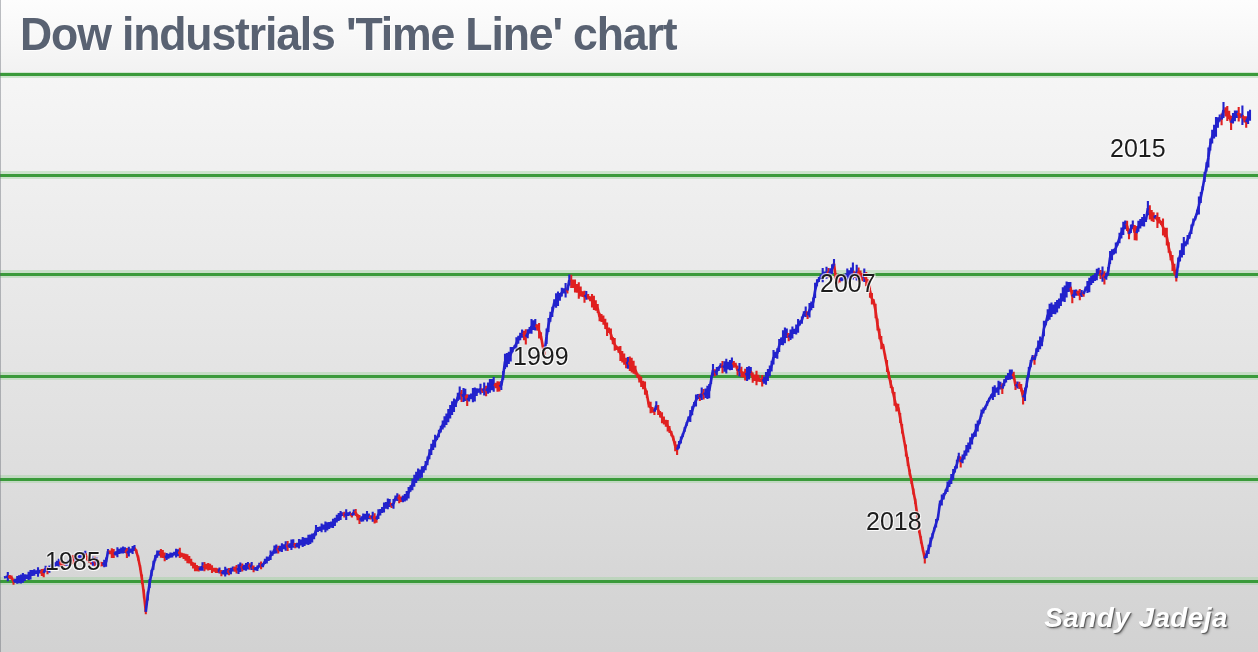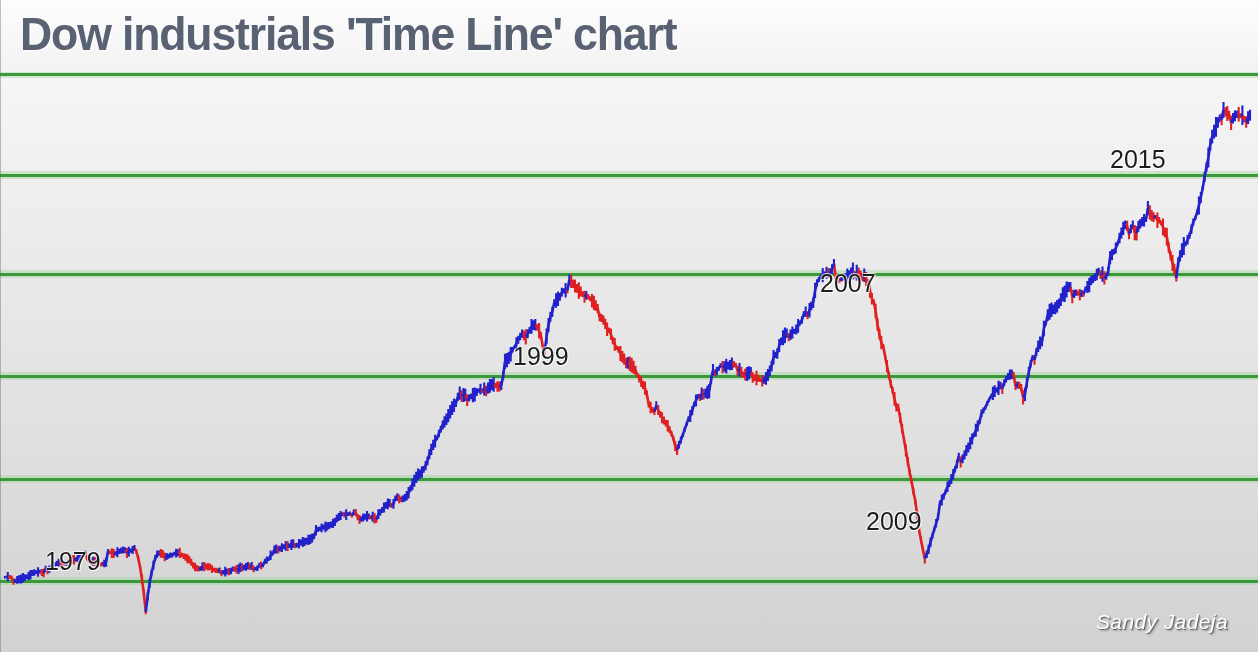--- a/index.html
+++ b/index.html
@@ -87,22 +87,22 @@
       -1px -1px 0 rgba(255,255,255,0.55);
   }
 
   
   #signature {
     position: absolute;
     right: 30px;
     bottom: 18px;
     font-family: "Liberation Sans", sans-serif;
     font-style: italic;
-    font-weight: normal;
-    font-size: 21px;
+    font-weight: bold;
+    font-size: 28px;
     color: #ffffff;
     letter-spacing: 0.4px;
     text-shadow: 1px 1px 1px rgba(60,60,60,0.75), 2px 2px 2px rgba(80,80,80,0.35);
     white-space: nowrap;
   }
 </style>
 </head>
 <body>
 
 <div id="root">
@@ -129,22 +129,22 @@
         </g>
       <g id="price-group">
           <path d="M9.7 503.1L9.7 506.7M11.6 503.5L11.6 507.6M13.5 506.7L13.5 512.8M41.8 497.1L41.8 504.1M43.7 496.8L43.7 505.3M47.5 495.1L47.5 502.3M60.7 488.6L60.7 494.5M62.6 489.8L62.6 493.8M64.5 489.8L64.5 493.8M72.1 483.2L72.1 492.0M74.0 483.1L74.0 492.5M87.2 484.4L87.2 488.4M89.1 487.0L89.1 490.8M91.0 486.6L91.0 492.6M94.8 484.8L94.8 494.2M98.5 487.8L98.5 495.1M100.4 489.7L100.4 494.5M102.3 490.1L102.3 494.3M109.9 478.5L109.9 482.2M111.8 476.3L111.8 486.0M113.7 477.0L113.7 485.9M126.9 475.9L126.9 486.0M136.4 477.6L136.4 481.4M138.2 483.6L138.2 488.5M140.1 493.1L140.1 497.6M142.0 502.6L142.0 511.9M143.9 517.4L143.9 526.3M145.8 537.7L145.8 542.2M160.9 477.1L160.9 485.8M162.8 478.1L162.8 486.1M164.7 480.5L164.7 489.3M179.8 475.8L179.8 486.1M181.7 480.7L181.7 485.3M183.6 481.2L183.6 487.0M185.5 481.8L185.5 488.7M187.4 482.3L187.4 491.3M189.3 484.1L189.3 491.5M191.2 486.8L191.2 493.8M193.1 490.3L193.1 496.4M195.0 490.7L195.0 499.2M196.9 493.0L196.9 499.3M198.7 493.9L198.7 499.5M204.4 489.9L204.4 499.2M206.3 491.7L206.3 497.6M208.2 491.0L208.2 498.5M210.1 491.8L210.1 498.0M212.0 493.2L212.0 500.9M213.9 495.8L213.9 499.8M215.8 495.8L215.8 501.0M217.7 496.3L217.7 500.9M221.4 498.0L221.4 504.3M229.0 496.1L229.0 503.2M234.7 494.6L234.7 499.8M236.6 493.1L236.6 501.5M242.2 491.5L242.2 499.6M249.8 491.2L249.8 497.7M253.6 493.5L253.6 500.3M261.1 489.5L261.1 497.3M278.2 473.8L278.2 481.4M287.6 469.0L287.6 479.0M295.2 471.1L295.2 476.2M344.3 439.8L344.3 445.5M351.9 441.5L351.9 445.5M355.7 437.1L355.7 444.0M357.6 442.0L357.6 448.2M359.5 442.9L359.5 452.1M370.8 443.2L370.8 447.5M374.6 441.2L374.6 451.5M376.5 444.3L376.5 450.7M391.6 431.3L391.6 436.0M399.2 422.5L399.2 431.2M401.1 424.6L401.1 430.0M461.6 317.9L461.6 329.9M467.2 322.2L467.2 333.9M482.4 316.4L482.4 320.9M486.1 313.7L486.1 324.3M495.6 310.8L495.6 316.3M497.5 309.2L497.5 319.7M499.4 309.6L499.4 319.5M524.0 258.7L524.0 268.3M525.8 257.2L525.8 272.4M537.2 252.2L537.2 258.4M539.1 250.9L539.1 266.6M541.0 260.3L541.0 267.8M542.9 273.0L542.9 277.0M544.8 273.9L544.8 282.9M567.4 215.5L567.4 221.6M571.2 202.7L571.2 216.1M573.1 207.4L573.1 216.1M575.0 207.6L575.0 220.6M576.9 211.9L576.9 220.8M578.8 210.2L578.8 226.7M580.7 214.6L580.7 224.5M582.6 219.3L582.6 225.1M584.5 218.8L584.5 230.7M588.2 222.1L588.2 227.6M590.1 224.2L590.1 229.2M592.0 222.0L592.0 235.4M593.9 223.7L593.9 238.1M595.8 228.3L595.8 238.7M597.7 232.0L597.7 240.9M599.6 240.7L599.6 249.3M601.5 242.0L601.5 250.0M603.4 243.6L603.4 252.7M605.3 246.8L605.3 257.1M607.1 250.6L607.1 263.9M609.0 255.6L609.0 261.1M610.9 256.4L610.9 267.8M612.8 264.9L612.8 272.2M614.7 265.9L614.7 278.7M616.6 273.7L616.6 278.1M618.5 274.4L618.5 280.7M620.4 273.9L620.4 289.0M622.3 279.0L622.3 290.4M624.2 281.6L624.2 292.7M626.1 285.7L626.1 296.2M629.8 284.6L629.8 298.9M631.7 285.8L631.7 300.4M633.6 288.7L633.6 301.8M635.5 293.8L635.5 302.8M637.4 301.0L637.4 305.7M639.3 302.5L639.3 310.5M641.2 304.5L641.2 315.1M643.1 308.8L643.1 317.2M645.0 309.5L645.0 322.8M646.9 318.6L646.9 326.1M648.7 329.5L648.7 335.5M650.6 329.8L650.6 341.2M652.5 335.1L652.5 340.7M654.4 336.4L654.4 343.0M658.2 333.1L658.2 343.0M660.1 338.9L660.1 345.6M662.0 340.2L662.0 351.3M663.9 344.6L663.9 352.5M665.8 347.7L665.8 354.7M667.7 348.0L667.7 359.5M669.5 354.1L669.5 361.1M671.4 358.9L671.4 364.2M673.3 363.7L673.3 368.6M675.2 369.3L675.2 379.3M677.1 372.4L677.1 383.1M699.8 321.7L699.8 329.0M703.6 317.1L703.6 327.4M714.9 297.2L714.9 304.2M722.5 289.0L722.5 301.3M733.8 288.9L733.8 295.7M735.7 290.8L735.7 294.4M737.6 293.7L737.6 303.4M741.4 294.7L741.4 305.2M743.3 299.5L743.3 305.5M745.2 296.7L745.2 308.5M752.7 300.6L752.7 310.7M754.6 302.5L754.6 309.1M756.5 298.7L756.5 313.3M758.4 302.7L758.4 309.7M760.3 306.4L760.3 310.1M762.2 302.9L762.2 314.6M788.7 261.0L788.7 269.3M807.6 239.5L807.6 247.0M828.4 196.0L828.4 205.7M835.9 201.8L835.9 211.8M837.8 202.8L837.8 211.5M839.7 204.1L839.7 210.6M854.8 199.4L854.8 206.1M858.6 195.6L858.6 209.5M860.5 198.6L860.5 209.4M862.4 201.0L862.4 209.2M866.2 199.9L866.2 214.2M868.1 207.3L868.1 217.2M870.0 212.0L870.0 225.7M871.9 221.1L871.9 232.5M873.7 227.2L873.7 231.1M875.6 231.8L875.6 246.3M877.5 246.4L877.5 258.6M879.4 256.7L879.4 267.3M881.3 263.9L881.3 277.3M883.2 272.0L883.2 276.2M885.1 281.7L885.1 286.6M887.0 288.0L887.0 299.9M888.9 299.7L888.9 306.8M890.8 308.2L890.8 316.1M892.6 315.0L892.6 321.3M894.5 320.0L894.5 333.7M896.4 331.3L896.4 339.4M898.3 331.8L898.3 339.1M900.2 341.1L900.2 351.0M902.1 352.1L902.1 361.6M904.0 365.2L904.0 370.1M905.9 372.5L905.9 384.5M907.8 385.0L907.8 393.9M909.7 397.4L909.7 403.5M911.6 407.1L911.6 412.0M913.4 416.4L913.4 422.4M915.3 426.6L915.3 432.0M917.2 439.0L917.2 446.4M919.1 455.1L919.1 460.8M921.0 464.3L921.0 471.4M922.9 475.3L922.9 479.4M924.8 481.5L924.8 491.6M960.7 384.4L960.7 395.5M1002.3 311.3L1002.3 322.0M1013.7 299.8L1013.7 307.2M1015.5 309.7L1015.5 317.9M1019.3 309.7L1019.3 317.1M1021.2 312.1L1021.2 319.4M1023.1 318.3L1023.1 332.4M1034.5 283.3L1034.5 292.7M1072.3 217.9L1072.3 231.3M1077.9 218.4L1077.9 223.7M1079.8 217.1L1079.8 228.2M1083.6 219.6L1083.6 224.7M1100.6 198.0L1100.6 207.1M1104.4 199.2L1104.4 212.5M1127.1 148.7L1127.1 158.9M1129.0 156.8L1129.0 167.2M1134.7 152.9L1134.7 168.3M1136.6 153.9L1136.6 168.5M1149.8 133.3L1149.8 147.6M1151.7 137.9L1151.7 149.3M1153.6 140.2L1153.6 149.9M1157.4 140.4L1157.4 155.9M1159.2 144.9L1159.2 151.5M1161.1 148.8L1161.1 153.0M1163.0 146.5L1163.0 163.6M1164.9 155.7L1164.9 165.3M1166.8 155.7L1166.8 173.6M1168.7 170.2L1168.7 180.7M1170.6 179.2L1170.6 188.3M1172.5 183.0L1172.5 199.0M1174.4 191.8L1174.4 202.5M1176.3 202.4L1176.3 209.5M1221.6 41.4L1221.6 53.3M1225.4 35.2L1225.4 44.4M1227.3 33.9L1227.3 49.0M1229.2 38.7L1229.2 47.2M1231.1 43.7L1231.1 58.0M1238.7 35.0L1238.7 49.5M1240.5 41.3L1240.5 46.3M1244.3 44.2L1244.3 50.5M1246.2 44.3L1246.2 55.8" stroke="#e02020" stroke-width="2.1" fill="none" stroke-linecap="butt"></path>
           <path d="M7.8 500.1L7.8 509.3M15.3 506.8L15.3 510.7M17.2 503.9L17.2 511.8M19.1 503.3L19.1 511.2M21.0 502.4L21.0 511.5M22.9 501.0L22.9 510.7M24.8 502.3L24.8 508.9M26.7 502.6L26.7 507.0M28.6 499.8L28.6 508.0M30.5 498.1L30.5 507.6M32.4 498.0L32.4 503.9M34.3 497.3L34.3 503.7M36.1 498.3L36.1 502.1M38.0 495.2L38.0 504.7M39.9 497.7L39.9 501.6M45.6 493.7L45.6 499.4M49.4 493.5L49.4 500.7M51.3 492.0L51.3 496.2M53.2 490.2L53.2 496.2M55.1 490.2L55.1 494.6M56.9 488.8L56.9 494.1M58.8 486.7L58.8 494.4M66.4 489.8L66.4 493.7M68.3 488.1L68.3 494.1M70.2 484.7L70.2 489.0M75.8 485.2L75.8 489.6M77.7 482.2L77.7 490.2M79.6 481.1L79.6 489.2M81.5 480.8L81.5 486.5M83.4 480.0L83.4 484.7M85.3 478.7L85.3 484.3M92.9 484.7L92.9 493.8M96.6 485.6L96.6 493.3M104.2 487.8L104.2 495.3M106.1 485.5L106.1 494.8M108.0 476.9L108.0 481.7M115.6 479.2L115.6 483.6M117.4 475.2L117.4 485.3M119.3 476.7L119.3 481.9M121.2 475.4L121.2 481.6M123.1 474.6L123.1 481.5M125.0 475.2L125.0 480.9M128.8 474.7L128.8 484.5M130.7 476.4L130.7 480.8M132.6 473.9L132.6 481.9M134.5 473.0L134.5 478.9M147.7 519.4L147.7 528.4M149.6 507.0L149.6 516.0M151.5 497.7L151.5 504.3M153.4 488.7L153.4 497.8M155.3 483.1L155.3 488.7M157.2 478.6L157.2 485.8M159.0 478.4L159.0 483.8M166.6 481.0L166.6 488.1M168.5 481.8L168.5 486.7M170.4 480.5L170.4 485.7M172.3 480.7L172.3 485.5M174.2 479.7L174.2 483.5M176.1 476.7L176.1 485.4M177.9 477.3L177.9 484.2M200.6 494.3L200.6 498.8M202.5 490.2L202.5 498.8M219.5 495.5L219.5 501.4M223.3 498.0L223.3 502.5M225.2 494.7L225.2 504.5M227.1 496.4L227.1 502.4M230.9 495.7L230.9 502.3M232.8 494.4L232.8 499.5M238.5 492.2L238.5 502.1M240.3 490.6L240.3 500.0M244.1 492.7L244.1 498.2M246.0 490.9L246.0 498.8M247.9 490.1L247.9 497.5M251.7 490.0L251.7 498.0M255.5 494.9L255.5 498.5M257.4 493.4L257.4 499.0M259.3 490.7L259.3 495.6M263.0 491.3L263.0 495.3M264.9 486.7L264.9 492.1M266.8 484.4L266.8 491.4M268.7 485.2L268.7 488.9M270.6 478.4L270.6 488.1M272.5 479.9L272.5 483.8M274.4 473.4L274.4 481.8M276.3 472.6L276.3 481.6M280.0 473.7L280.0 479.5M281.9 471.3L281.9 480.0M283.8 472.2L283.8 477.3M285.7 469.2L285.7 478.7M289.5 471.2L289.5 475.9M291.4 467.6L291.4 478.0M293.3 467.3L293.3 475.7M297.1 470.8L297.1 475.6M299.0 466.9L299.0 476.5M300.8 467.5L300.8 473.6M302.7 464.9L302.7 475.0M304.6 465.8L304.6 474.0M306.5 465.8L306.5 472.5M308.4 462.7L308.4 473.0M310.3 462.4L310.3 471.9M312.2 461.4L312.2 470.6M314.1 461.3L314.1 467.3M316.0 452.9L316.0 463.4M317.9 454.9L317.9 459.9M319.8 454.4L319.8 458.9M321.6 451.5L321.6 460.3M323.5 452.6L323.5 457.8M325.4 449.6L325.4 460.2M327.3 450.3L327.3 458.4M329.2 450.0L329.2 457.1M331.1 449.4L331.1 455.8M333.0 446.8L333.0 456.0M334.9 445.7L334.9 453.9M336.8 442.8L336.8 450.4M338.7 440.9L338.7 448.9M340.6 439.0L340.6 447.9M342.4 440.3L342.4 443.9M346.2 437.2L346.2 447.9M348.1 440.3L348.1 444.1M350.0 439.5L350.0 443.5M353.8 437.6L353.8 443.3M361.4 444.2L361.4 449.8M363.2 441.5L363.2 449.6M365.1 441.8L365.1 447.7M367.0 439.1L367.0 449.5M368.9 441.4L368.9 447.2M372.7 439.7L372.7 449.8M378.4 437.2L378.4 447.1M380.3 436.9L380.3 443.4M382.1 435.0L382.1 441.0M384.0 430.5L384.0 440.6M385.9 430.1L385.9 436.8M387.8 426.6L387.8 437.2M389.7 427.1L389.7 434.9M393.5 426.9L393.5 436.7M395.4 423.5L395.4 428.4M397.3 421.2L397.3 429.1M402.9 423.4L402.9 430.3M404.8 422.0L404.8 429.5M406.7 419.0L406.7 428.5M408.6 415.0L408.6 426.4M410.5 413.3L410.5 419.7M412.4 406.8L412.4 418.3M414.3 402.7L414.3 414.7M416.2 399.7L416.2 411.0M418.1 396.5L418.1 408.5M420.0 397.4L420.0 406.4M421.9 394.2L421.9 405.7M423.7 393.9L423.7 400.8M425.6 389.1L425.6 398.2M427.5 384.4L427.5 393.3M429.4 377.3L429.4 387.2M431.3 371.7L431.3 383.0M433.2 367.7L433.2 378.0M435.1 362.7L435.1 375.5M437.0 364.3L437.0 368.1M438.9 357.7L438.9 365.2M440.8 353.7L440.8 360.6M442.7 348.6L442.7 357.6M444.5 344.3L444.5 355.4M446.4 341.5L446.4 353.1M448.3 337.0L448.3 350.3M450.2 332.9L450.2 346.6M452.1 329.3L452.1 343.1M454.0 326.6L454.0 340.1M455.9 327.6L455.9 334.9M457.8 320.8L457.8 329.0M459.7 314.4L459.7 327.8M463.5 316.0L463.5 330.0M465.3 316.7L465.3 329.0M469.1 322.5L469.1 329.6M471.0 321.5L471.0 327.2M472.9 316.1L472.9 330.3M474.8 315.6L474.8 329.6M476.7 316.3L476.7 323.9M478.6 316.5L478.6 320.7M480.5 311.8L480.5 322.5M484.2 310.6L484.2 323.5M488.0 310.6L488.0 321.8M489.9 307.0L489.9 320.8M491.8 307.0L491.8 318.2M493.7 305.0L493.7 319.7M501.3 308.9L501.3 318.0M503.2 299.1L503.2 307.7M505.0 281.8L505.0 297.0M506.9 281.0L506.9 295.2M508.8 279.7L508.8 292.1M510.7 275.1L510.7 289.6M512.6 274.9L512.6 280.2M514.5 273.3L514.5 277.3M516.4 265.3L516.4 277.5M518.3 263.8L518.3 271.7M520.2 260.7L520.2 268.3M522.1 257.6L522.1 265.8M527.7 257.3L527.7 266.3M529.6 255.0L529.6 261.6M531.5 247.0L531.5 261.7M533.4 248.2L533.4 258.1M535.3 247.1L535.3 258.4M546.6 256.5L546.6 272.1M548.5 246.0L548.5 260.0M550.4 239.7L550.4 249.8M552.3 234.7L552.3 245.0M554.2 227.3L554.2 234.2M556.1 221.2L556.1 235.8M558.0 219.6L558.0 234.1M559.9 221.1L559.9 228.7M561.8 215.7L561.8 224.6M563.7 216.3L563.7 221.5M565.6 211.1L565.6 225.4M569.3 202.6L569.3 213.6M586.3 219.0L586.3 227.7M627.9 285.1L627.9 296.7M656.3 329.3L656.3 337.7M679.0 369.0L679.0 376.5M680.9 364.4L680.9 371.4M682.8 361.3L682.8 364.9M684.7 354.9L684.7 359.8M686.6 350.2L686.6 354.0M688.4 344.5L688.4 349.3M690.3 338.1L690.3 350.0M692.2 334.3L692.2 343.3M694.1 330.1L694.1 334.7M696.0 322.4L696.0 334.5M697.9 322.1L697.9 326.9M701.7 315.5L701.7 328.0M705.5 316.4L705.5 326.1M707.4 313.7L707.4 327.0M709.2 312.0L709.2 326.2M711.1 304.2L711.1 312.0M713.0 291.9L713.0 303.8M716.8 294.9L716.8 303.3M718.7 294.4L718.7 298.9M720.6 291.2L720.6 295.5M724.4 289.3L724.4 299.7M726.3 286.7L726.3 301.5M728.2 289.7L728.2 297.5M730.0 287.9L730.0 298.2M731.9 285.4L731.9 297.9M739.5 290.9L739.5 304.5M747.1 295.1L747.1 308.9M749.0 294.2L749.0 307.4M750.8 294.9L750.8 303.5M764.1 304.8L764.1 311.7M766.0 299.9L766.0 312.7M767.9 297.0L767.9 308.9M769.8 293.4L769.8 304.2M771.6 288.8L771.6 299.4M773.5 278.1L773.5 292.4M775.4 279.7L775.4 286.0M777.3 276.2L777.3 286.8M779.2 267.1L779.2 279.9M781.1 265.6L781.1 273.0M783.0 258.3L783.0 273.2M784.9 255.6L784.9 271.3M786.8 256.6L786.8 266.1M790.5 257.5L790.5 268.0M792.4 254.4L792.4 266.6M794.3 256.8L794.3 262.1M796.2 252.5L796.2 262.6M798.1 246.9L798.1 260.7M800.0 248.4L800.0 253.4M801.9 244.5L801.9 251.7M803.8 239.2L803.8 244.6M805.7 234.4L805.7 245.1M809.5 231.1L809.5 245.5M811.3 229.5L811.3 238.3M813.2 225.4L813.2 235.9M815.1 210.8L815.1 226.0M817.0 207.3L817.0 214.2M818.9 204.9L818.9 210.0M820.8 202.3L820.8 207.1M822.7 195.9L822.7 210.2M824.6 199.4L824.6 205.4M826.5 194.8L826.5 206.8M830.3 196.2L830.3 205.1M832.1 192.3L832.1 202.0M834.0 187.0L834.0 196.3M841.6 205.1L841.6 209.3M843.5 204.6L843.5 208.6M845.4 201.5L845.4 206.5M847.3 196.5L847.3 210.4M849.2 198.3L849.2 206.5M851.1 195.6L851.1 206.2M852.9 190.4L852.9 207.6M856.7 192.7L856.7 208.4M864.3 196.4L864.3 210.1M926.7 478.5L926.7 485.9M928.6 472.8L928.6 481.9M930.5 465.5L930.5 474.9M932.4 461.2L932.4 466.5M934.2 455.6L934.2 459.4M936.1 447.1L936.1 455.5M938.0 442.4L938.0 448.3M939.9 428.6L939.9 434.3M941.8 422.5L941.8 433.5M943.7 420.9L943.7 427.5M945.6 417.6L945.6 422.0M947.5 409.6L947.5 419.9M949.4 407.9L949.4 415.0M951.3 402.0L951.3 412.1M953.2 397.0L953.2 407.8M955.0 394.2L955.0 400.6M956.9 387.7L956.9 396.4M958.8 380.7L958.8 387.5M962.6 382.5L962.6 391.3M964.5 378.6L964.5 387.4M966.4 372.9L966.4 383.7M968.3 370.5L968.3 380.4M970.2 365.3L970.2 377.2M972.1 361.6L972.1 372.4M974.0 360.4L974.0 365.0M975.8 351.8L975.8 364.8M977.7 348.6L977.7 359.4M979.6 347.2L979.6 352.1M981.5 337.6L981.5 344.9M983.4 335.4L983.4 341.6M985.3 333.8L985.3 337.8M987.2 328.9L987.2 333.8M989.1 325.7L989.1 329.6M991.0 322.5L991.0 326.2M992.9 314.8L992.9 328.1M994.7 313.2L994.7 325.1M996.6 315.6L996.6 320.7M998.5 308.7L998.5 323.0M1000.4 309.7L1000.4 317.5M1004.2 307.2L1004.2 313.9M1006.1 303.8L1006.1 310.4M1008.0 301.1L1008.0 307.9M1009.9 297.5L1009.9 307.8M1011.8 297.5L1011.8 307.1M1017.4 309.4L1017.4 316.4M1025.0 315.6L1025.0 329.1M1026.9 305.6L1026.9 315.6M1028.8 295.0L1028.8 305.3M1030.7 288.0L1030.7 295.2M1032.6 282.9L1032.6 287.0M1036.3 276.2L1036.3 284.1M1038.2 268.6L1038.2 280.0M1040.1 264.5L1040.1 277.3M1042.0 265.8L1042.0 274.3M1043.9 248.7L1043.9 264.2M1045.8 249.3L1045.8 253.3M1047.7 237.2L1047.7 249.1M1049.6 231.8L1049.6 247.8M1051.5 230.5L1051.5 245.1M1053.4 232.5L1053.4 242.1M1055.3 229.9L1055.3 242.2M1057.1 228.1L1057.1 240.5M1059.0 226.5L1059.0 236.4M1060.9 221.2L1060.9 233.9M1062.8 215.3L1062.8 229.6M1064.7 213.6L1064.7 230.1M1066.6 209.6L1066.6 225.6M1068.5 210.1L1068.5 220.1M1070.4 209.9L1070.4 219.6M1074.2 217.8L1074.2 226.0M1076.1 217.5L1076.1 223.8M1081.7 218.1L1081.7 225.1M1085.5 214.6L1085.5 218.7M1087.4 209.0L1087.4 221.1M1089.3 205.7L1089.3 220.3M1091.2 203.9L1091.2 213.0M1093.1 203.0L1093.1 211.1M1095.0 201.3L1095.0 209.0M1096.8 196.8L1096.8 208.2M1098.7 195.8L1098.7 202.3M1102.5 194.4L1102.5 209.8M1106.3 200.9L1106.3 207.7M1108.2 195.0L1108.2 203.5M1110.1 179.0L1110.1 191.9M1112.0 177.2L1112.0 188.3M1113.9 176.8L1113.9 182.6M1115.8 170.6L1115.8 181.4M1117.6 169.7L1117.6 173.6M1119.5 160.7L1119.5 171.3M1121.4 155.4L1121.4 166.4M1123.3 149.7L1123.3 163.0M1125.2 148.5L1125.2 157.3M1130.9 152.5L1130.9 161.1M1132.8 148.4L1132.8 156.9M1138.4 148.7L1138.4 159.8M1140.3 146.9L1140.3 156.5M1142.2 145.1L1142.2 154.2M1144.1 142.0L1144.1 154.6M1146.0 145.7L1146.0 150.0M1147.9 129.0L1147.9 143.3M1155.5 142.9L1155.5 146.9M1178.2 185.5L1178.2 195.4M1180.0 178.3L1180.0 189.5M1181.9 171.2L1181.9 185.5M1183.8 164.9L1183.8 182.9M1185.7 169.6L1185.7 174.2M1187.6 162.9L1187.6 172.5M1189.5 160.5L1189.5 166.7M1191.4 152.4L1191.4 162.0M1193.3 146.6L1193.3 153.4M1195.2 144.6L1195.2 148.3M1197.1 137.7L1197.1 143.1M1198.9 124.5L1198.9 142.5M1200.8 119.9L1200.8 131.0M1202.7 113.9L1202.7 118.3M1204.6 100.1L1204.6 110.0M1206.5 90.3L1206.5 99.5M1208.4 75.4L1208.4 95.4M1210.3 66.4L1210.3 78.5M1212.2 57.7L1212.2 71.6M1214.1 52.8L1214.1 66.4M1216.0 45.0L1216.0 64.8M1217.9 45.3L1217.9 55.7M1219.7 42.4L1219.7 49.6M1223.5 30.1L1223.5 46.1M1233.0 41.1L1233.0 51.5M1234.9 38.4L1234.9 49.2M1236.8 38.6L1236.8 45.9M1242.4 33.5L1242.4 53.0M1248.1 39.3L1248.1 52.1M1250.0 37.7L1250.0 48.8" stroke="#2222cc" stroke-width="2.1" fill="none" stroke-linecap="butt"></path>
           <path d="M7.8 504.7L9.7 504.9M9.7 504.9L11.6 505.5M11.6 505.5L13.5 509.7M39.9 499.7L41.8 500.6M41.8 500.6L43.7 501.1M45.6 496.5L47.5 498.7M58.8 490.5L60.7 491.6M60.7 491.6L62.6 491.8M62.6 491.8L64.5 491.8M70.2 486.8L72.1 487.6M72.1 487.6L74.0 487.8M85.3 481.5L87.2 486.4M87.2 486.4L89.1 488.9M89.1 488.9L91.0 489.6M92.9 489.3L94.8 489.5M96.6 489.5L98.5 491.5M98.5 491.5L100.4 492.1M100.4 492.1L102.3 492.2M108.0 479.3L109.9 480.3M109.9 480.3L111.8 481.1M111.8 481.1L113.7 481.5M125.0 478.0L126.9 481.0M134.5 475.9L136.4 479.5M136.4 479.5L138.2 486.1M138.2 486.1L140.1 495.3M140.1 495.3L142.0 507.3M142.0 507.3L143.9 521.8M143.9 521.8L145.8 539.9M159.0 481.1L160.9 481.5M160.9 481.5L162.8 482.1M162.8 482.1L164.7 484.9M177.9 480.7L179.8 480.9M179.8 480.9L181.7 483.0M181.7 483.0L183.6 484.1M183.6 484.1L185.5 485.3M185.5 485.3L187.4 486.8M187.4 486.8L189.3 487.8M189.3 487.8L191.2 490.3M191.2 490.3L193.1 493.4M193.1 493.4L195.0 495.0M195.0 495.0L196.9 496.1M196.9 496.1L198.7 496.7M202.5 494.5L204.4 494.6M204.4 494.6L206.3 494.6M206.3 494.6L208.2 494.8M208.2 494.8L210.1 494.9M210.1 494.9L212.0 497.0M212.0 497.0L213.9 497.8M213.9 497.8L215.8 498.4M215.8 498.4L217.7 498.6M219.5 498.5L221.4 501.1M227.1 499.4L229.0 499.7M232.8 496.9L234.7 497.2M234.7 497.2L236.6 497.3M240.3 495.3L242.2 495.6M247.9 493.8L249.8 494.5M251.7 494.0L253.6 496.9M259.3 493.1L261.1 493.4M276.3 477.1L278.2 477.6M285.7 473.9L287.6 474.0M293.3 471.5L295.2 473.7M342.4 442.1L344.3 442.7M350.0 441.5L351.9 443.5M353.8 440.4L355.7 440.6M355.7 440.6L357.6 445.1M357.6 445.1L359.5 447.5M368.9 444.3L370.8 445.4M372.7 444.8L374.6 446.3M374.6 446.3L376.5 447.5M389.7 431.0L391.6 433.6M397.3 425.2L399.2 426.9M399.2 426.9L401.1 427.3M459.7 321.1L461.6 323.9M465.3 322.9L467.2 328.0M480.5 317.2L482.4 318.6M484.2 317.1L486.1 319.0M493.7 312.3L495.6 313.5M495.6 313.5L497.5 314.4M497.5 314.4L499.4 314.6M522.1 261.7L524.0 263.5M524.0 263.5L525.8 264.8M535.3 252.7L537.2 255.3M537.2 255.3L539.1 258.7M539.1 258.7L541.0 264.1M541.0 264.1L542.9 275.0M542.9 275.0L544.8 278.4M565.6 218.2L567.4 218.5M569.3 208.1L571.2 209.4M571.2 209.4L573.1 211.7M573.1 211.7L575.0 214.1M575.0 214.1L576.9 216.3M576.9 216.3L578.8 218.5M578.8 218.5L580.7 219.6M580.7 219.6L582.6 222.2M582.6 222.2L584.5 224.8M586.3 223.3L588.2 224.9M588.2 224.9L590.1 226.7M590.1 226.7L592.0 228.7M592.0 228.7L593.9 230.9M593.9 230.9L595.8 233.5M595.8 233.5L597.7 236.4M597.7 236.4L599.6 245.0M599.6 245.0L601.5 246.0M601.5 246.0L603.4 248.1M603.4 248.1L605.3 252.0M605.3 252.0L607.1 257.2M607.1 257.2L609.0 258.3M609.0 258.3L610.9 262.1M610.9 262.1L612.8 268.5M612.8 268.5L614.7 272.3M614.7 272.3L616.6 275.9M616.6 275.9L618.5 277.6M618.5 277.6L620.4 281.4M620.4 281.4L622.3 284.7M622.3 284.7L624.2 287.2M624.2 287.2L626.1 291.0M627.9 290.9L629.8 291.7M629.8 291.7L631.7 293.1M631.7 293.1L633.6 295.2M633.6 295.2L635.5 298.3M635.5 298.3L637.4 303.3M637.4 303.3L639.3 306.5M639.3 306.5L641.2 309.8M641.2 309.8L643.1 313.0M643.1 313.0L645.0 316.1M645.0 316.1L646.9 322.3M646.9 322.3L648.7 332.5M648.7 332.5L650.6 335.5M650.6 335.5L652.5 337.9M652.5 337.9L654.4 339.7M656.3 333.5L658.2 338.1M658.2 338.1L660.1 342.3M660.1 342.3L662.0 345.7M662.0 345.7L663.9 348.5M663.9 348.5L665.8 351.2M665.8 351.2L667.7 353.8M667.7 353.8L669.5 357.6M669.5 357.6L671.4 361.5M671.4 361.5L673.3 366.2M673.3 366.2L675.2 374.3M675.2 374.3L677.1 377.8M697.9 324.5L699.8 325.3M701.7 321.8L703.6 322.3M713.0 297.9L714.9 300.7M720.6 293.4L722.5 295.1M731.9 291.6L733.8 292.3M733.8 292.3L735.7 292.6M735.7 292.6L737.6 298.6M739.5 297.7L741.4 300.0M741.4 300.0L743.3 302.5M743.3 302.5L745.2 302.6M750.8 299.2L752.7 305.6M752.7 305.6L754.6 305.8M754.6 305.8L756.5 306.0M756.5 306.0L758.4 306.2M758.4 306.2L760.3 308.2M760.3 308.2L762.2 308.8M786.8 261.3L788.7 265.2M805.7 239.7L807.6 243.3M826.5 200.8L828.4 200.9M834.0 191.6L835.9 206.8M835.9 206.8L837.8 207.2M837.8 207.2L839.7 207.4M852.9 199.0L854.8 202.7M856.7 200.5L858.6 202.5M858.6 202.5L860.5 204.0M860.5 204.0L862.4 205.1M864.3 203.2L866.2 207.1M866.2 207.1L868.1 212.2M868.1 212.2L870.0 218.9M870.0 218.9L871.9 226.8M871.9 226.8L873.7 229.2M873.7 229.2L875.6 239.0M875.6 239.0L877.5 252.5M877.5 252.5L879.4 262.0M879.4 262.0L881.3 270.6M881.3 270.6L883.2 274.1M883.2 274.1L885.1 284.2M885.1 284.2L887.0 293.9M887.0 293.9L888.9 303.3M888.9 303.3L890.8 312.2M890.8 312.2L892.6 318.2M892.6 318.2L894.5 326.9M894.5 326.9L896.4 335.3M896.4 335.3L898.3 335.5M898.3 335.5L900.2 346.0M900.2 346.0L902.1 356.9M902.1 356.9L904.0 367.6M904.0 367.6L905.9 378.5M905.9 378.5L907.8 389.5M907.8 389.5L909.7 400.4M909.7 400.4L911.6 409.5M911.6 409.5L913.4 419.4M913.4 419.4L915.3 429.3M915.3 429.3L917.2 442.7M917.2 442.7L919.1 457.9M919.1 457.9L921.0 467.9M921.0 467.9L922.9 477.4M922.9 477.4L924.8 486.6M958.8 384.1L960.7 390.0M1000.4 313.6L1002.3 316.7M1011.8 302.3L1013.7 303.5M1013.7 303.5L1015.5 313.8M1017.4 312.9L1019.3 313.4M1019.3 313.4L1021.2 315.8M1021.2 315.8L1023.1 325.4M1032.6 284.9L1034.5 288.0M1070.4 214.7L1072.3 224.6M1076.1 220.6L1077.9 221.0M1077.9 221.0L1079.8 222.6M1081.7 221.6L1083.6 222.2M1098.7 199.1L1100.6 202.5M1102.5 202.1L1104.4 205.9M1125.2 152.9L1127.1 153.8M1127.1 153.8L1129.0 162.0M1132.8 152.7L1134.7 160.6M1134.7 160.6L1136.6 161.2M1147.9 136.1L1149.8 140.4M1149.8 140.4L1151.7 143.6M1151.7 143.6L1153.6 145.0M1155.5 144.9L1157.4 148.1M1157.4 148.1L1159.2 148.2M1159.2 148.2L1161.1 150.9M1161.1 150.9L1163.0 155.0M1163.0 155.0L1164.9 160.5M1164.9 160.5L1166.8 164.7M1166.8 164.7L1168.7 175.4M1168.7 175.4L1170.6 183.7M1170.6 183.7L1172.5 191.0M1172.5 191.0L1174.4 197.2M1174.4 197.2L1176.3 206.0M1219.7 46.0L1221.6 47.4M1223.5 38.1L1225.4 39.8M1225.4 39.8L1227.3 41.5M1227.3 41.5L1229.2 43.0M1229.2 43.0L1231.1 50.8M1236.8 42.2L1238.7 42.3M1238.7 42.3L1240.5 43.8M1242.4 43.2L1244.3 47.4M1244.3 47.4L1246.2 50.0" stroke="#e02020" stroke-width="2.6" fill="none" stroke-linecap="butt"></path>
           <path d="M4.0 505.4L5.9 504.9M5.9 504.9L7.8 504.7M13.5 509.7L15.3 508.7M15.3 508.7L17.2 507.8M17.2 507.8L19.1 507.2M19.1 507.2L21.0 507.0M21.0 507.0L22.9 505.9M22.9 505.9L24.8 505.6M24.8 505.6L26.7 504.8M26.7 504.8L28.6 503.9M28.6 503.9L30.5 502.9M30.5 502.9L32.4 500.9M32.4 500.9L34.3 500.5M34.3 500.5L36.1 500.2M36.1 500.2L38.0 499.9M38.0 499.9L39.9 499.7M43.7 501.1L45.6 496.5M47.5 498.7L49.4 497.1M49.4 497.1L51.3 494.1M51.3 494.1L53.2 493.2M53.2 493.2L55.1 492.4M55.1 492.4L56.9 491.5M56.9 491.5L58.8 490.5M64.5 491.8L66.4 491.7M66.4 491.7L68.3 491.1M68.3 491.1L70.2 486.8M74.0 487.8L75.8 487.4M75.8 487.4L77.7 486.2M77.7 486.2L79.6 485.2M79.6 485.2L81.5 483.7M81.5 483.7L83.4 482.4M83.4 482.4L85.3 481.5M91.0 489.6L92.9 489.3M94.8 489.5L96.6 489.5M102.3 492.2L104.2 491.6M104.2 491.6L106.1 490.2M106.1 490.2L108.0 479.3M113.7 481.5L115.6 481.4M115.6 481.4L117.4 480.3M117.4 480.3L119.3 479.3M119.3 479.3L121.2 478.5M121.2 478.5L123.1 478.1M123.1 478.1L125.0 478.0M126.9 481.0L128.8 479.6M128.8 479.6L130.7 478.6M130.7 478.6L132.6 477.9M132.6 477.9L134.5 475.9M145.8 539.9L147.7 523.9M147.7 523.9L149.6 511.5M149.6 511.5L151.5 501.0M151.5 501.0L153.4 493.3M153.4 493.3L155.3 485.9M155.3 485.9L157.2 482.2M157.2 482.2L159.0 481.1M164.7 484.9L166.6 484.5M166.6 484.5L168.5 484.2M168.5 484.2L170.4 483.1M170.4 483.1L172.3 483.1M172.3 483.1L174.2 481.6M174.2 481.6L176.1 481.0M176.1 481.0L177.9 480.7M198.7 496.7L200.6 496.6M200.6 496.6L202.5 494.5M217.7 498.6L219.5 498.5M221.4 501.1L223.3 500.2M223.3 500.2L225.2 499.6M225.2 499.6L227.1 499.4M229.0 499.7L230.9 499.0M230.9 499.0L232.8 496.9M236.6 497.3L238.5 497.2M238.5 497.2L240.3 495.3M242.2 495.6L244.1 495.4M244.1 495.4L246.0 494.8M246.0 494.8L247.9 493.8M249.8 494.5L251.7 494.0M253.6 496.9L255.5 496.7M255.5 496.7L257.4 496.2M257.4 496.2L259.3 493.1M261.1 493.4L263.0 493.3M263.0 493.3L264.9 489.4M264.9 489.4L266.8 487.9M266.8 487.9L268.7 487.1M268.7 487.1L270.6 483.3M270.6 483.3L272.5 481.9M272.5 481.9L274.4 477.6M274.4 477.6L276.3 477.1M278.2 477.6L280.0 476.6M280.0 476.6L281.9 475.6M281.9 475.6L283.8 474.7M283.8 474.7L285.7 473.9M287.6 474.0L289.5 473.6M289.5 473.6L291.4 472.8M291.4 472.8L293.3 471.5M295.2 473.7L297.1 473.2M297.1 473.2L299.0 471.7M299.0 471.7L300.8 470.6M300.8 470.6L302.7 470.0M302.7 470.0L304.6 469.9M304.6 469.9L306.5 469.2M306.5 469.2L308.4 467.8M308.4 467.8L310.3 467.2M310.3 467.2L312.2 466.0M312.2 466.0L314.1 464.3M314.1 464.3L316.0 458.2M316.0 458.2L317.9 457.4M317.9 457.4L319.8 456.6M319.8 456.6L321.6 455.9M321.6 455.9L323.5 455.2M323.5 455.2L325.4 454.9M325.4 454.9L327.3 454.3M327.3 454.3L329.2 453.6M329.2 453.6L331.1 452.6M331.1 452.6L333.0 451.4M333.0 451.4L334.9 449.8M334.9 449.8L336.8 446.6M336.8 446.6L338.7 444.9M338.7 444.9L340.6 443.4M340.6 443.4L342.4 442.1M344.3 442.7L346.2 442.5M346.2 442.5L348.1 442.2M348.1 442.2L350.0 441.5M351.9 443.5L353.8 440.4M359.5 447.5L361.4 447.0M361.4 447.0L363.2 445.6M363.2 445.6L365.1 444.8M365.1 444.8L367.0 444.3M367.0 444.3L368.9 444.3M370.8 445.4L372.7 444.8M376.5 447.5L378.4 442.1M378.4 442.1L380.3 440.1M380.3 440.1L382.1 438.0M382.1 438.0L384.0 435.6M384.0 435.6L385.9 433.4M385.9 433.4L387.8 431.9M387.8 431.9L389.7 431.0M391.6 433.6L393.5 431.8M393.5 431.8L395.4 426.0M395.4 426.0L397.3 425.2M401.1 427.3L402.9 426.8M402.9 426.8L404.8 425.8M404.8 425.8L406.7 423.7M406.7 423.7L408.6 420.7M408.6 420.7L410.5 416.5M410.5 416.5L412.4 412.5M412.4 412.5L414.3 408.7M414.3 408.7L416.2 405.3M416.2 405.3L418.1 402.5M418.1 402.5L420.0 401.9M420.0 401.9L421.9 400.0M421.9 400.0L423.7 397.3M423.7 397.3L425.6 393.7M425.6 393.7L427.5 388.9M427.5 388.9L429.4 382.2M429.4 382.2L431.3 377.3M431.3 377.3L433.2 372.8M433.2 372.8L435.1 369.1M435.1 369.1L437.0 366.2M437.0 366.2L438.9 361.4M438.9 361.4L440.8 357.1M440.8 357.1L442.7 353.1M442.7 353.1L444.5 349.8M444.5 349.8L446.4 347.3M446.4 347.3L448.3 343.6M448.3 343.6L450.2 339.7M450.2 339.7L452.1 336.2M452.1 336.2L454.0 333.4M454.0 333.4L455.9 331.3M455.9 331.3L457.8 324.9M457.8 324.9L459.7 321.1M461.6 323.9L463.5 323.0M463.5 323.0L465.3 322.9M467.2 328.0L469.1 326.1M469.1 326.1L471.0 324.4M471.0 324.4L472.9 323.2M472.9 323.2L474.8 322.6M474.8 322.6L476.7 320.1M476.7 320.1L478.6 318.6M478.6 318.6L480.5 317.2M482.4 318.6L484.2 317.1M486.1 319.0L488.0 316.2M488.0 316.2L489.9 313.9M489.9 313.9L491.8 312.6M491.8 312.6L493.7 312.3M499.4 314.6L501.3 313.5M501.3 313.5L503.2 303.4M503.2 303.4L505.0 289.4M505.0 289.4L506.9 288.1M506.9 288.1L508.8 285.9M508.8 285.9L510.7 282.4M510.7 282.4L512.6 277.5M512.6 277.5L514.5 275.3M514.5 275.3L516.4 271.4M516.4 271.4L518.3 267.7M518.3 267.7L520.2 264.5M520.2 264.5L522.1 261.7M525.8 264.8L527.7 261.8M527.7 261.8L529.6 258.3M529.6 258.3L531.5 254.4M531.5 254.4L533.4 253.1M533.4 253.1L535.3 252.7M544.8 278.4L546.6 264.3M546.6 264.3L548.5 253.0M548.5 253.0L550.4 244.7M550.4 244.7L552.3 239.9M552.3 239.9L554.2 230.8M554.2 230.8L556.1 228.5M556.1 228.5L558.0 226.8M558.0 226.8L559.9 224.9M559.9 224.9L561.8 220.2M561.8 220.2L563.7 218.9M563.7 218.9L565.6 218.2M567.4 218.5L569.3 208.1M584.5 224.8L586.3 223.3M626.1 291.0L627.9 290.9M654.4 339.7L656.3 333.5M677.1 377.8L679.0 372.8M679.0 372.8L680.9 367.9M680.9 367.9L682.8 363.1M682.8 363.1L684.7 357.3M684.7 357.3L686.6 352.1M686.6 352.1L688.4 346.9M688.4 346.9L690.3 344.0M690.3 344.0L692.2 338.8M692.2 338.8L694.1 332.4M694.1 332.4L696.0 328.4M696.0 328.4L697.9 324.5M699.8 325.3L701.7 321.8M703.6 322.3L705.5 321.3M705.5 321.3L707.4 320.3M707.4 320.3L709.2 319.1M709.2 319.1L711.1 308.1M711.1 308.1L713.0 297.9M714.9 300.7L716.8 299.1M716.8 299.1L718.7 296.7M718.7 296.7L720.6 293.4M722.5 295.1L724.4 294.5M724.4 294.5L726.3 294.1M726.3 294.1L728.2 293.6M728.2 293.6L730.0 293.0M730.0 293.0L731.9 291.6M737.6 298.6L739.5 297.7M745.2 302.6L747.1 302.0M747.1 302.0L749.0 300.8M749.0 300.8L750.8 299.2M762.2 308.8L764.1 308.2M764.1 308.2L766.0 306.3M766.0 306.3L767.9 303.0M767.9 303.0L769.8 298.8M769.8 298.8L771.6 294.1M771.6 294.1L773.5 285.2M773.5 285.2L775.4 282.9M775.4 282.9L777.3 281.5M777.3 281.5L779.2 273.5M779.2 273.5L781.1 269.3M781.1 269.3L783.0 265.7M783.0 265.7L784.9 263.4M784.9 263.4L786.8 261.3M788.7 265.2L790.5 262.8M790.5 262.8L792.4 260.5M792.4 260.5L794.3 259.4M794.3 259.4L796.2 257.6M796.2 257.6L798.1 253.8M798.1 253.8L800.0 250.9M800.0 250.9L801.9 248.1M801.9 248.1L803.8 241.9M803.8 241.9L805.7 239.7M807.6 243.3L809.5 238.3M809.5 238.3L811.3 233.9M811.3 233.9L813.2 230.6M813.2 230.6L815.1 218.4M815.1 218.4L817.0 210.7M817.0 210.7L818.9 207.4M818.9 207.4L820.8 204.7M820.8 204.7L822.7 203.1M822.7 203.1L824.6 202.4M824.6 202.4L826.5 200.8M828.4 200.9L830.3 200.7M830.3 200.7L832.1 197.1M832.1 197.1L834.0 191.6M839.7 207.4L841.6 207.2M841.6 207.2L843.5 206.6M843.5 206.6L845.4 204.0M845.4 204.0L847.3 203.4M847.3 203.4L849.2 202.4M849.2 202.4L851.1 200.9M851.1 200.9L852.9 199.0M854.8 202.7L856.7 200.5M862.4 205.1L864.3 203.2M924.8 486.6L926.7 482.2M926.7 482.2L928.6 477.3M928.6 477.3L930.5 470.2M930.5 470.2L932.4 463.9M932.4 463.9L934.2 457.5M934.2 457.5L936.1 451.3M936.1 451.3L938.0 445.4M938.0 445.4L939.9 431.5M939.9 431.5L941.8 428.0M941.8 428.0L943.7 424.2M943.7 424.2L945.6 419.8M945.6 419.8L947.5 414.7M947.5 414.7L949.4 411.5M949.4 411.5L951.3 407.0M951.3 407.0L953.2 402.4M953.2 402.4L955.0 397.4M955.0 397.4L956.9 392.1M956.9 392.1L958.8 384.1M960.7 390.0L962.6 386.9M962.6 386.9L964.5 383.0M964.5 383.0L966.4 378.3M966.4 378.3L968.3 375.5M968.3 375.5L970.2 371.3M970.2 371.3L972.1 367.0M972.1 367.0L974.0 362.7M974.0 362.7L975.8 358.3M975.8 358.3L977.7 354.0M977.7 354.0L979.6 349.6M979.6 349.6L981.5 341.2M981.5 341.2L983.4 338.5M983.4 338.5L985.3 335.8M985.3 335.8L987.2 331.3M987.2 331.3L989.1 327.7M989.1 327.7L991.0 324.3M991.0 324.3L992.9 321.5M992.9 321.5L994.7 319.1M994.7 319.1L996.6 318.1M996.6 318.1L998.5 315.9M998.5 315.9L1000.4 313.6M1002.3 316.7L1004.2 310.6M1004.2 310.6L1006.1 307.1M1006.1 307.1L1008.0 304.5M1008.0 304.5L1009.9 302.6M1009.9 302.6L1011.8 302.3M1015.5 313.8L1017.4 312.9M1023.1 325.4L1025.0 322.3M1025.0 322.3L1026.9 310.6M1026.9 310.6L1028.8 300.2M1028.8 300.2L1030.7 291.6M1030.7 291.6L1032.6 284.9M1034.5 288.0L1036.3 280.2M1036.3 280.2L1038.2 274.3M1038.2 274.3L1040.1 270.9M1040.1 270.9L1042.0 270.1M1042.0 270.1L1043.9 256.4M1043.9 256.4L1045.8 251.3M1045.8 251.3L1047.7 243.1M1047.7 243.1L1049.6 239.8M1049.6 239.8L1051.5 237.8M1051.5 237.8L1053.4 237.3M1053.4 237.3L1055.3 236.1M1055.3 236.1L1057.1 234.3M1057.1 234.3L1059.0 231.4M1059.0 231.4L1060.9 227.5M1060.9 227.5L1062.8 222.4M1062.8 222.4L1064.7 221.9M1064.7 221.9L1066.6 217.6M1066.6 217.6L1068.5 215.1M1068.5 215.1L1070.4 214.7M1072.3 224.6L1074.2 221.9M1074.2 221.9L1076.1 220.6M1079.8 222.6L1081.7 221.6M1083.6 222.2L1085.5 216.7M1085.5 216.7L1087.4 215.0M1087.4 215.0L1089.3 213.0M1089.3 213.0L1091.2 208.5M1091.2 208.5L1093.1 207.1M1093.1 207.1L1095.0 205.1M1095.0 205.1L1096.8 202.5M1096.8 202.5L1098.7 199.1M1100.6 202.5L1102.5 202.1M1104.4 205.9L1106.3 204.3M1106.3 204.3L1108.2 199.3M1108.2 199.3L1110.1 185.5M1110.1 185.5L1112.0 182.8M1112.0 182.8L1113.9 179.7M1113.9 179.7L1115.8 176.0M1115.8 176.0L1117.6 171.7M1117.6 171.7L1119.5 166.0M1119.5 166.0L1121.4 160.9M1121.4 160.9L1123.3 156.4M1123.3 156.4L1125.2 152.9M1129.0 162.0L1130.9 156.8M1130.9 156.8L1132.8 152.7M1136.6 161.2L1138.4 154.3M1138.4 154.3L1140.3 151.7M1140.3 151.7L1142.2 149.6M1142.2 149.6L1144.1 148.3M1144.1 148.3L1146.0 147.8M1146.0 147.8L1147.9 136.1M1153.6 145.0L1155.5 144.9M1176.3 206.0L1178.2 190.5M1178.2 190.5L1180.0 183.9M1180.0 183.9L1181.9 178.4M1181.9 178.4L1183.8 173.9M1183.8 173.9L1185.7 171.9M1185.7 171.9L1187.6 167.7M1187.6 167.7L1189.5 163.6M1189.5 163.6L1191.4 157.2M1191.4 157.2L1193.3 150.0M1193.3 150.0L1195.2 146.5M1195.2 146.5L1197.1 140.4M1197.1 140.4L1198.9 133.5M1198.9 133.5L1200.8 125.5M1200.8 125.5L1202.7 116.1M1202.7 116.1L1204.6 105.0M1204.6 105.0L1206.5 94.9M1206.5 94.9L1208.4 85.4M1208.4 85.4L1210.3 72.4M1210.3 72.4L1212.2 64.6M1212.2 64.6L1214.1 59.6M1214.1 59.6L1216.0 54.9M1216.0 54.9L1217.9 50.5M1217.9 50.5L1219.7 46.0M1221.6 47.4L1223.5 38.1M1231.1 50.8L1233.0 46.3M1233.0 46.3L1234.9 43.8M1234.9 43.8L1236.8 42.2M1240.5 43.8L1242.4 43.2M1246.2 50.0L1248.1 45.7M1248.1 45.7L1250.0 43.3" stroke="#2222cc" stroke-width="2.6" fill="none" stroke-linecap="butt"></path>
         </g>
     </svg>
   </div>
 
-  <div class="year-label" id="lbl-1987" style="left: 45px; top: 547px;">1979</div>
+  <div class="year-label" id="lbl-1987" style="left: 45px; top: 547px;">1985</div>
   <div class="year-label" id="lbl-1999" style="left: 513px; top: 310px; margin-top: 32px;">1999</div>
   <div class="year-label" id="lbl-2007" style="left: 820px; top: 241px; margin-top: 28px;">2007</div>
-  <div class="year-label" id="lbl-2009" style="left: 866px; top: 507px;">2009</div>
-  <div class="year-label" id="lbl-2015" style="left: 1110px; top: 145px; text-align: center;">2015</div>
+  <div class="year-label" id="lbl-2009" style="left: 866px; top: 507px;">2018</div>
+  <div class="year-label" id="lbl-2015" style="left: 1110px; top: 134px; text-align: center;">2015</div>
 
   <div id="signature">Sandy Jadeja</div>
 
   <div id="left-edge"></div>
 </div>
 
 </body></html>

